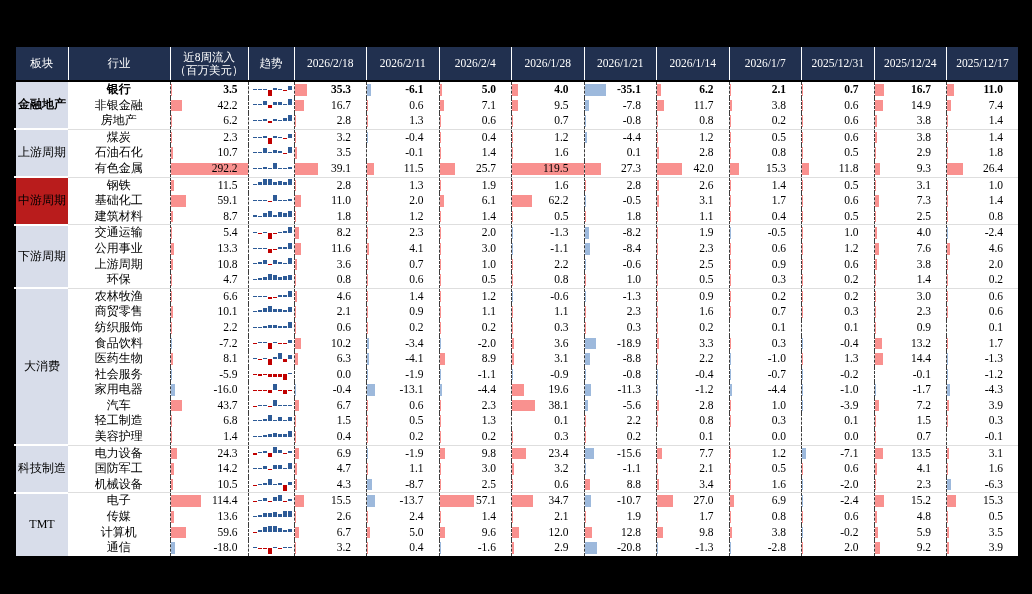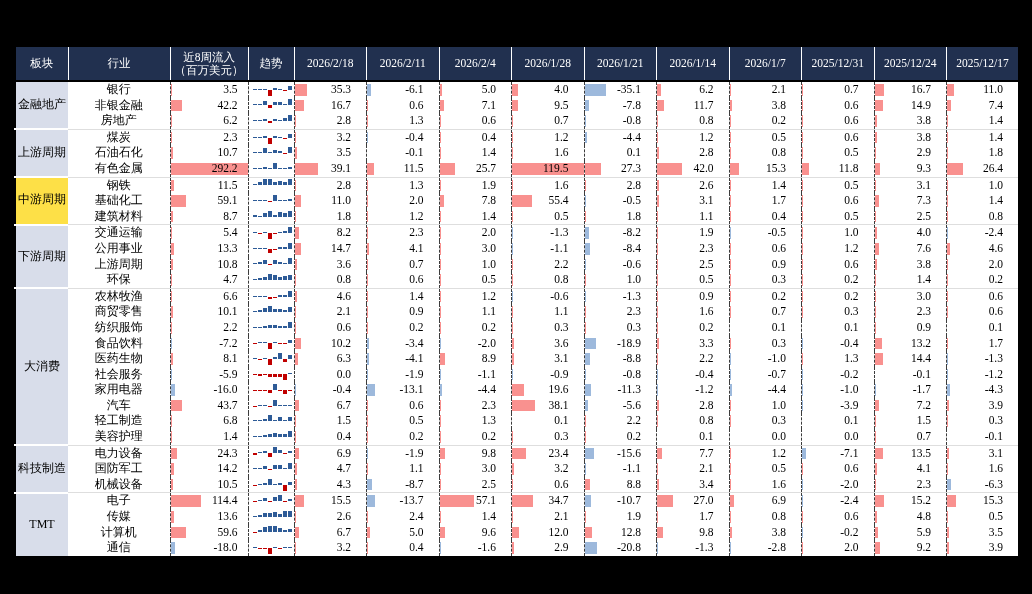--- a/index.html
+++ b/index.html
@@ -28,21 +28,21 @@
     height:15.6px;padding:0;font-size:11.5px;line-height:15.6px;
     vertical-align:middle;color:#000;overflow:hidden;white-space:nowrap;
   }
   td.sector{
     text-align:center;font-size:12px;
   }
   td.industry{text-align:center;font-size:12px;}
   td.flow,td.trend,td.week{border-left:1px dashed #3c3c3c;position:relative;}
   tr.group-start td{border-top:1px solid #dedede;}
   tr.group-start td.sector{border-top:2px solid #ffffff;}
-  tr:first-child td{border-top:none !important;}
+  tr:first-child td{border-top:none !important;font-weight:bold;}
   .hbar{position:absolute;left:0;top:2px;bottom:2px;z-index:0;}
   .num{position:relative;z-index:1;display:block;text-align:right;}
   td.flow .num{padding-right:10px;}
   td.week .num{padding-right:15px;}
   .spark{
     position:relative;height:15.6px;margin:0 2px 0 4px;
     display:flex;align-items:stretch;justify-content:flex-start;gap:1px;
   }
   .sb{position:relative;width:4px;height:100%;flex:0 0 4px;}
   .sb i{position:absolute;left:0;right:0;display:block;}
@@ -537,21 +537,21 @@
             <td class="week">
               <div class="hbar" style="width: 7.78243%; background: rgb(249, 145, 143);"></div>
               <span class="num">9.3</span>
             </td>
             <td class="week">
               <div class="hbar" style="width: 22.0921%; background: rgb(249, 145, 143);"></div>
               <span class="num">26.4</span>
             </td>
           </tr>
           <tr class="group-start">
-            <td class="sector" rowspan="3" style="background: #fde047; font-family: Liberation Mono, monospace;">中游周期</td>
+            <td class="sector" rowspan="3" style="background: #b91c1c;">中游周期</td>
             <td class="industry">钢铁</td>
             <td class="flow">
               <div class="hbar" style="width: 5.06502%; background: rgb(249, 145, 143);"></div>
               <span class="num">11.5</span>
             </td>
             <td class="trend">
               <div class="spark">
                 <span class="sb">
                   <i class="up" style="height: 1px; background: rgb(46, 91, 151);"></i>
                 </span>
@@ -656,25 +656,25 @@
             <td class="week">
               <div class="hbar" style="width: 9.20502%; background: rgb(249, 145, 143);"></div>
               <span class="num">11.0</span>
             </td>
             <td class="week">
               <div class="hbar" style="width: 1.67364%; background: rgb(249, 145, 143);"></div>
               <span class="num">2.0</span>
             </td>
             <td class="week">
               <div class="hbar" style="width: 5.85774%; background: rgb(249, 145, 143);"></div>
-              <span class="num">7.8</span>
+              <span class="num">6.1</span>
             </td>
             <td class="week">
               <div class="hbar" style="width: 28.5356%; background: rgb(249, 145, 143);"></div>
-              <span class="num">55.4</span>
+              <span class="num">62.2</span>
             </td>
             <td class="week">
               <div class="hbar" style="width: 0.41841%; background: rgb(157, 185, 220);"></div>
               <span class="num">-0.5</span>
             </td>
             <td class="week">
               <div class="hbar" style="width: 2.59414%; background: rgb(249, 145, 143);"></div>
               <span class="num">3.1</span>
             </td>
             <td class="week">
@@ -874,21 +874,21 @@
                 <span class="sb">
                   <i class="up" style="height: 2px; background: rgb(46, 91, 151);"></i>
                 </span>
                 <span class="sb">
                   <i class="up" style="height: 6px; background: rgb(46, 91, 151);"></i>
                 </span>
               </div>
             </td>
             <td class="week">
               <div class="hbar" style="width: 9.70711%; background: rgb(249, 145, 143);"></div>
-              <span class="num">14.7</span>
+              <span class="num">11.6</span>
             </td>
             <td class="week">
               <div class="hbar" style="width: 3.43096%; background: rgb(249, 145, 143);"></div>
               <span class="num">4.1</span>
             </td>
             <td class="week">
               <div class="hbar" style="width: 2.51046%; background: rgb(249, 145, 143);"></div>
               <span class="num">3.0</span>
             </td>
             <td class="week">

